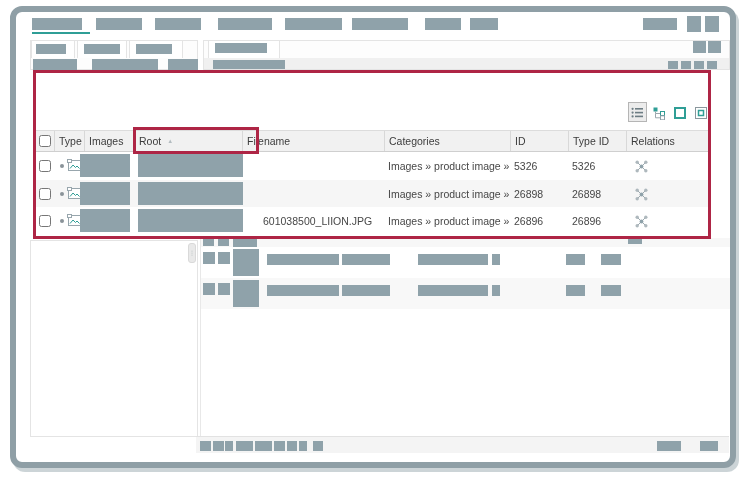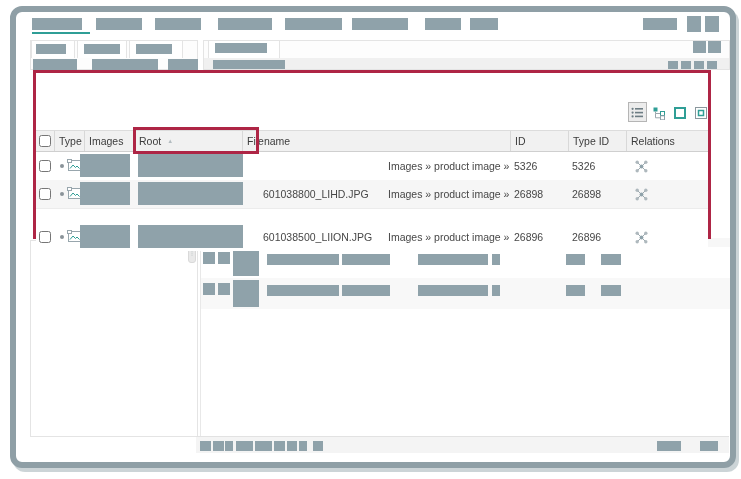--- a/index.html
+++ b/index.html
@@ -195,20 +195,21 @@
             </svg>
           </div>
         </div>
 
         <div class="thead">
           <input type="checkbox" class="chk" style="left: 3px; top: 4px;">
           <div class="hcell" style="left:18px;width:30px">Type</div>
           <div class="hcell" style="left:48px;width:50px">Images</div>
           <div class="hcell" style="left:98px;width:124px"><span>Root</span><span class="sort-tri">▲</span></div>
           <div class="hcell" style="left:206px;width:126px">Filename</div>
+          <div class="hcell" style="left:348px;width:126px">Categories</div>
           <div class="hcell" style="left:474px;width:58px">ID</div>
           <div class="hcell" style="left:532px;width:58px">Type ID</div>
           <div class="hcell" style="left:590px;width:96px">Relations</div>
         </div>
         <div class="name-annot"></div>
 
         <div class="t-row" style="top:79px;background:#fff">
           <input type="checkbox" class="chk" style="left: 3px; top: 8px;">
           <div class="bullet"></div>
           <div style="position:absolute;left:31px;top:7px">
@@ -242,39 +243,38 @@
           <div class="bullet"></div>
           <div style="position:absolute;left:31px;top:7px">
             <svg width="15" height="13">
                 <rect x="1.5" y="1.5" width="12" height="10" fill="#fff" stroke="#98a6ad"></rect>
                 <rect x="0.5" y="0.5" width="4" height="3" fill="#fff" stroke="#98a6ad"></rect>
                 <path d="M3 9.5 L6 6 L8.5 8.5 L10 7 L12.5 9.5" fill="none" stroke="#2F9E96"></path>
               </svg>
           </div>
           <div class="blk" style="left:44px;top:2px;width:50px;height:23px"></div>
           <div class="blk" style="left:102px;top:2px;width:105px;height:23px"></div>
-          <div class="txt c-file">601038800_LIHD.JPG</div>
           <div class="txt c-cat">Images » product image » al...</div>
           <div class="txt c-id">26898</div>
           <div class="txt c-root">26898</div>
           <div style="position:absolute;left:598px;top:7px">
             <svg width="15" height="15">
                 <line x1="3.5" y1="3.5" x2="11.5" y2="11.5" stroke="#9aa7ad"></line>
                 <line x1="11.5" y1="3.5" x2="3.5" y2="11.5" stroke="#9aa7ad"></line>
                 <circle cx="3.2" cy="3.2" r="1.7" fill="#aeb8bd"></circle>
                 <circle cx="11.8" cy="3.2" r="1.7" fill="#aeb8bd"></circle>
                 <circle cx="3.2" cy="11.8" r="1.7" fill="#aeb8bd"></circle>
                 <circle cx="11.8" cy="11.8" r="1.7" fill="#aeb8bd"></circle>
                 <circle cx="7.5" cy="7.5" r="1.9" fill="#8fa2aa"></circle>
               </svg>
           </div>
         </div>
         <div class="rowline" style="top:135px"></div>
 
-        <div class="t-row" style="top:150px;background:#fff">
+        <div class="t-row" style="top:134px;background:#fff">
           <input type="checkbox" class="chk" style="left: 3px; top: 8px;">
           <div class="bullet"></div>
           <div style="position:absolute;left:31px;top:7px">
             <svg width="15" height="13">
                 <rect x="1.5" y="1.5" width="12" height="10" fill="#fff" stroke="#98a6ad"></rect>
                 <rect x="0.5" y="0.5" width="4" height="3" fill="#fff" stroke="#98a6ad"></rect>
                 <path d="M3 9.5 L6 6 L8.5 8.5 L10 7 L12.5 9.5" fill="none" stroke="#2F9E96"></path>
               </svg>
           </div>
           <div class="blk" style="left:44px;top:2px;width:50px;height:23px"></div>

